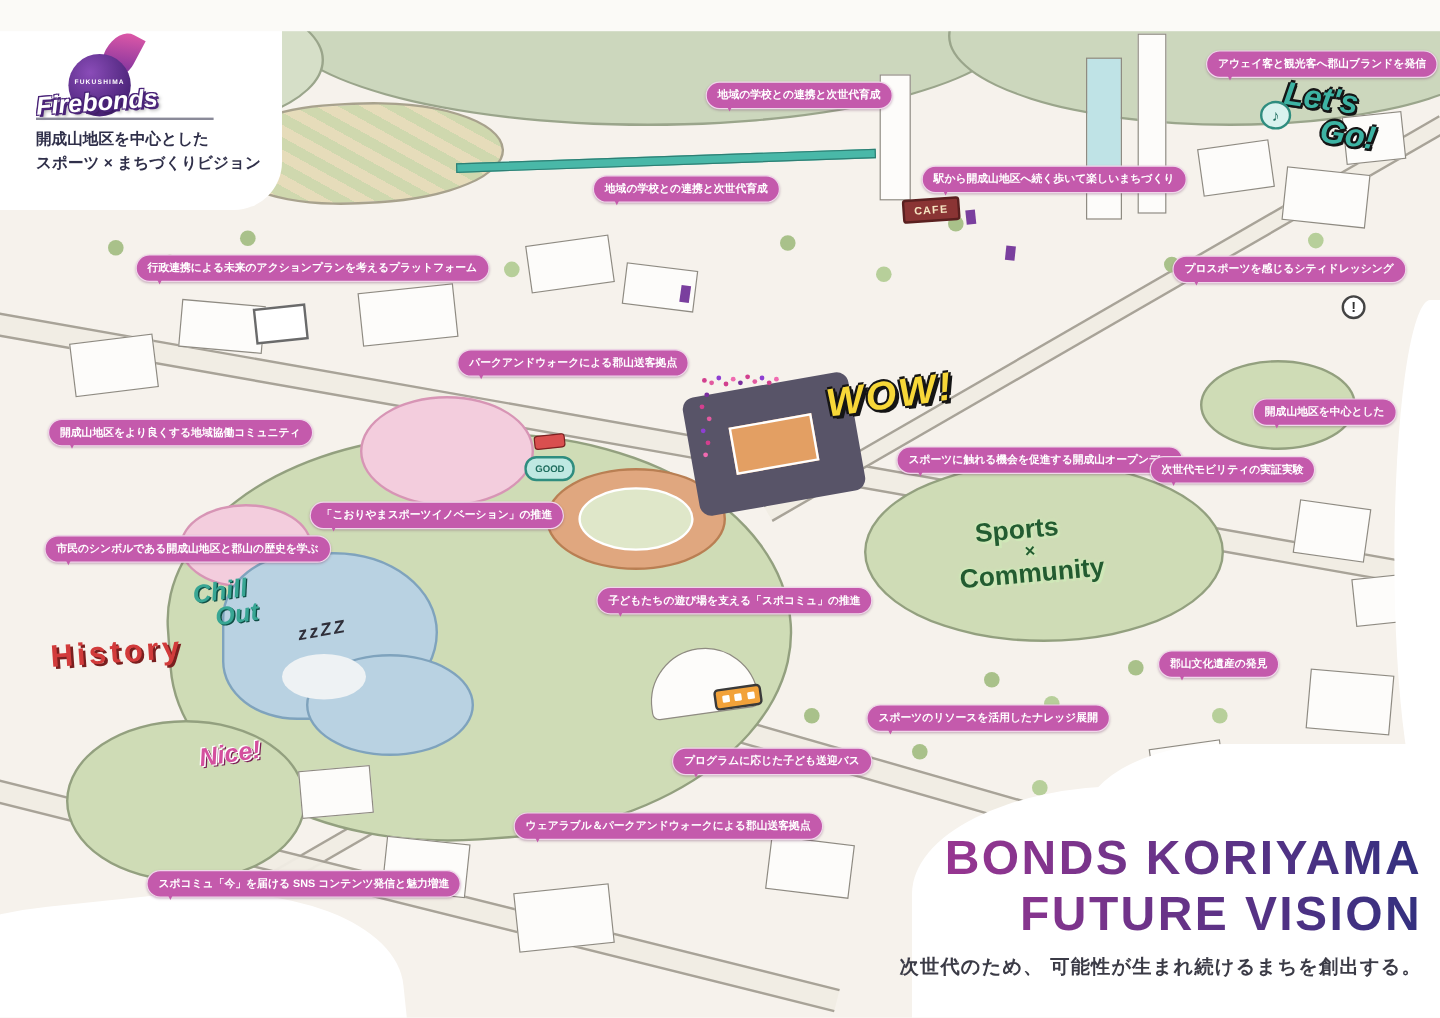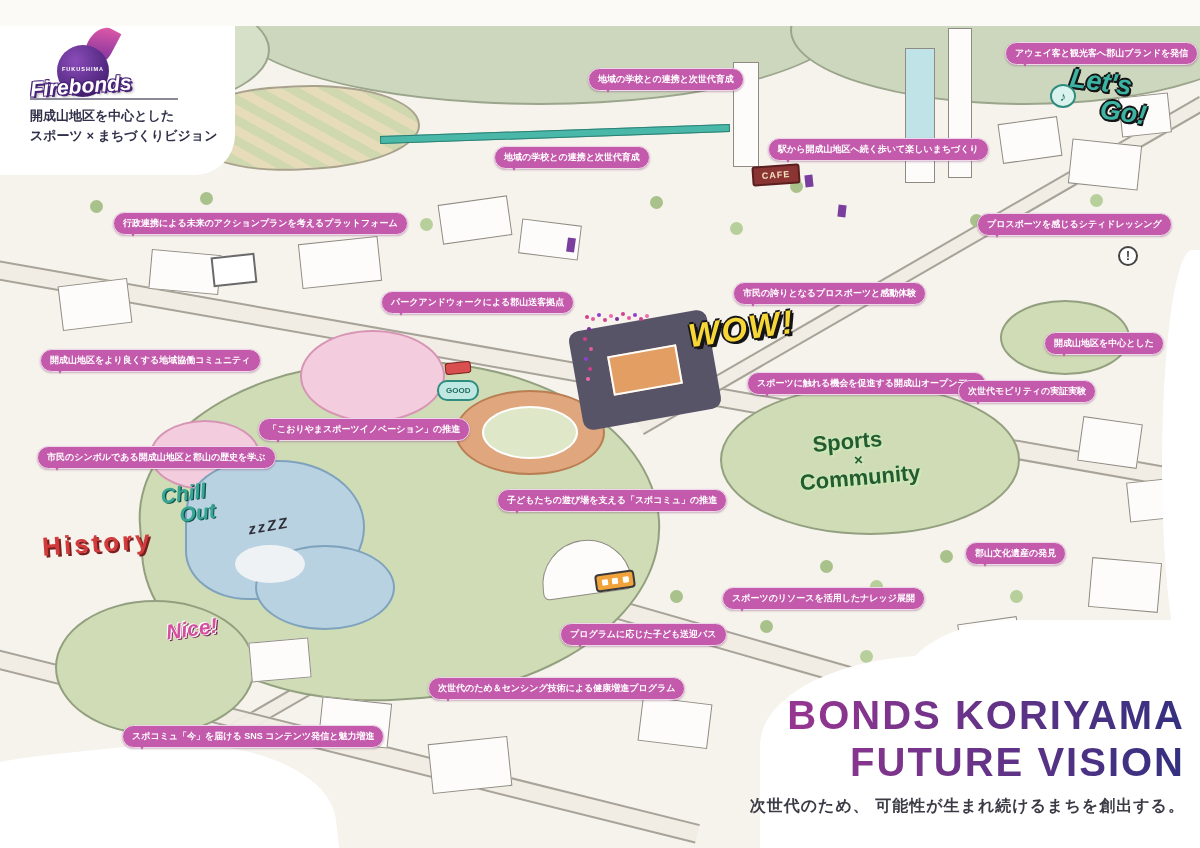--- a/index.html
+++ b/index.html
@@ -194,32 +194,31 @@
   <div class="bubble bubble-note" style="left:1050px;top:84px;width:26px;height:24px;">♪</div>
   <div class="bubble bubble-ex" style="left:1118px;top:246px;width:20px;height:20px;">!</div>
 
   <div class="pill" style="left:588px;top:68px;">地域の学校との連携と次世代育成</div>
   <div class="pill" style="left:1005px;top:42px;">アウェイ客と観光客へ郡山ブランドを発信</div>
   <div class="pill" style="left:768px;top:138px;">駅から開成山地区へ続く歩いて楽しいまちづくり</div>
   <div class="pill" style="left:494px;top:146px;">地域の学校との連携と次世代育成</div>
   <div class="pill" style="left:113px;top:212px;">行政連携による未来のアクションプランを考えるプラットフォーム</div>
   <div class="pill" style="left:977px;top:213px;">プロスポーツを感じるシティドレッシング</div>
   <div class="pill" style="left:381px;top:291px;">パークアンドウォークによる郡山送客拠点</div>
-  <div class="pill" style="left:733px;top:282px;">市民の誇りとなるプロスポーツと感動体験</div>
   <div class="pill" style="left:1044px;top:332px;">開成山地区を中心とした</div>
   <div class="pill" style="left:40px;top:349px;">開成山地区をより良くする地域協働コミュニティ</div>
   <div class="pill" style="left:747px;top:372px;">スポーツに触れる機会を促進する開成山オープンデー</div>
   <div class="pill" style="left:958px;top:380px;">次世代モビリティの実証実験</div>
   <div class="pill" style="left:258px;top:418px;">「こおりやまスポーツイノベーション」の推進</div>
   <div class="pill" style="left:37px;top:446px;">市民のシンボルである開成山地区と郡山の歴史を学ぶ</div>
   <div class="pill" style="left:497px;top:489px;">子どもたちの遊び場を支える「スポコミュ」の推進</div>
   <div class="pill" style="left:965px;top:542px;">郡山文化遺産の発見</div>
   <div class="pill" style="left:722px;top:587px;">スポーツのリソースを活用したナレッジ展開</div>
   <div class="pill" style="left:560px;top:623px;">プログラムに応じた子ども送迎バス</div>
-  <div class="pill" style="left:428px;top:677px;">次世代のため＆センシング技術による健康増進プログラム</div>
+  <div class="pill" style="left:428px;top:677px;">ウェアラブル＆パークアンドウォークによる郡山送客拠点</div>
   <div class="pill" style="left:122px;top:725px;">スポコミュ「今」を届ける SNS コンテンツ発信と魅力増進</div>
 
   <div class="logo-block">
     <div class="flame"></div>
     <div class="ball"></div>
     <div class="league">FUKUSHIMA</div>
     <div class="teamname">Firebonds</div>
     <div class="logo-divider"></div>
     <div class="tagline" style="top:107px;">開成山地区を中心とした</div>
     <div class="tagline" style="top:127px;">スポーツ × まちづくりビジョン</div>

